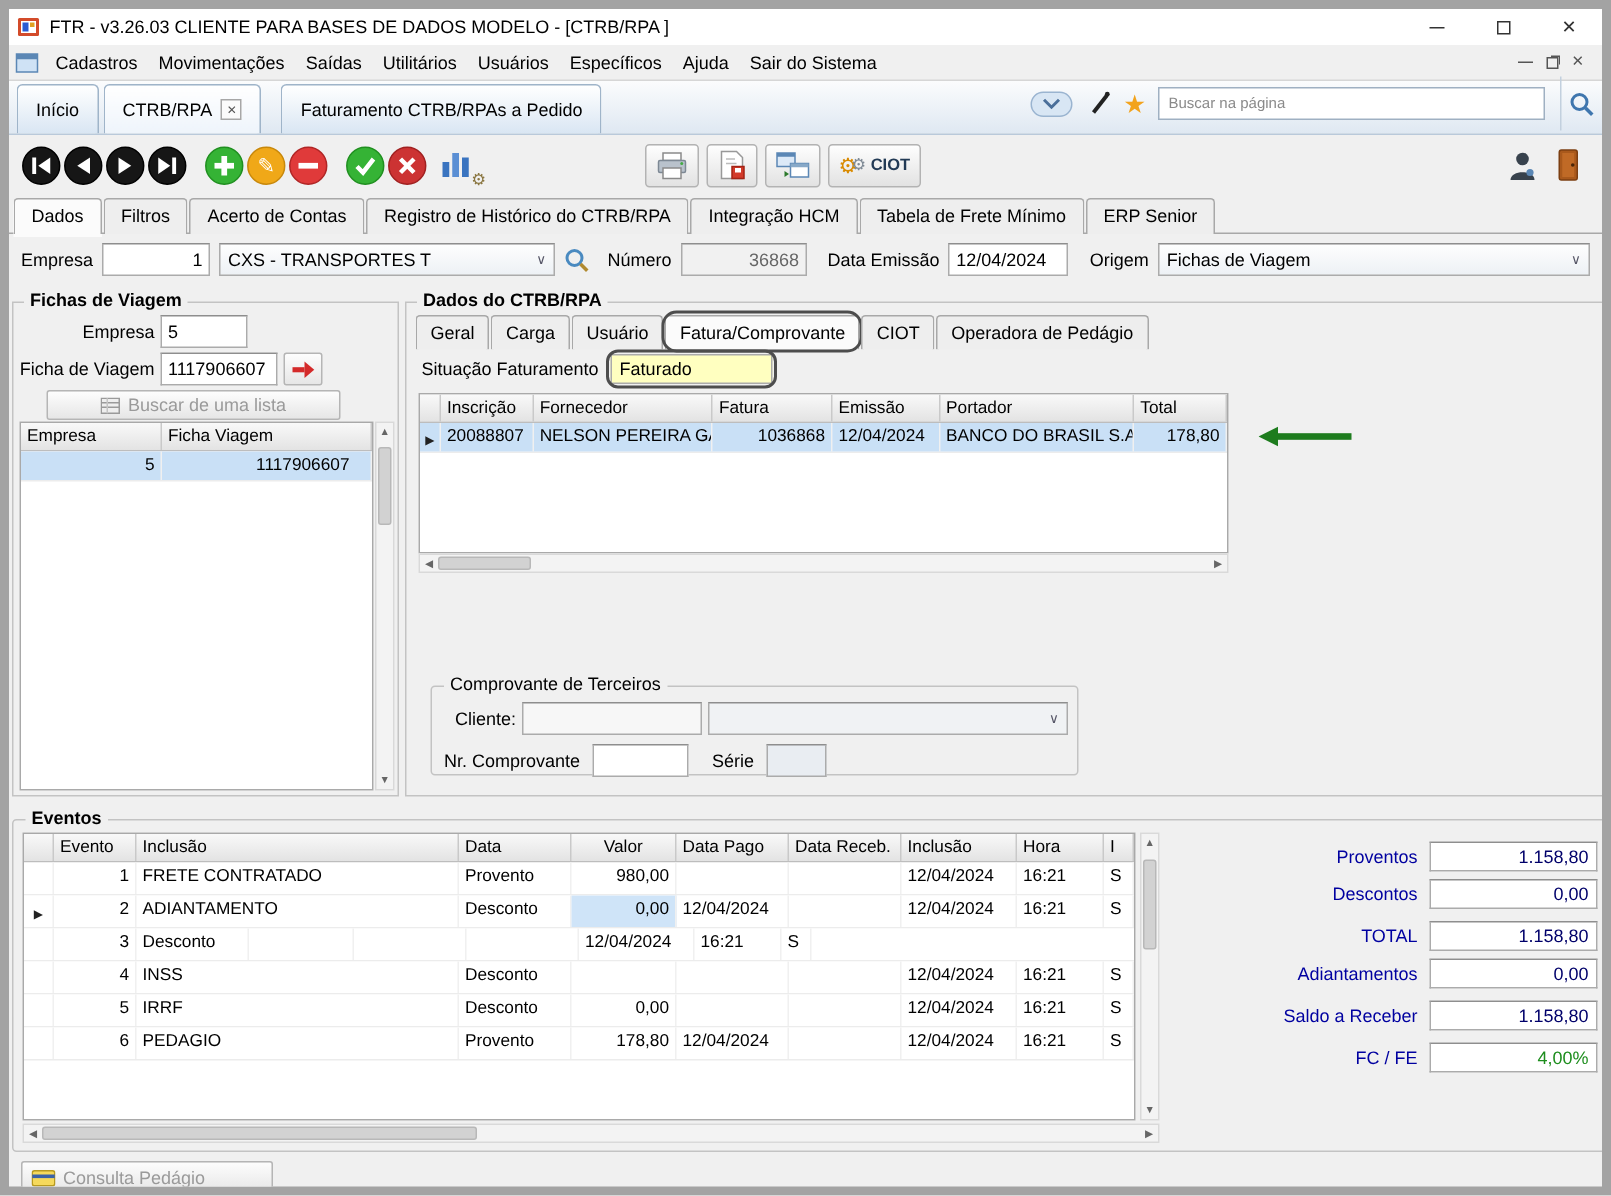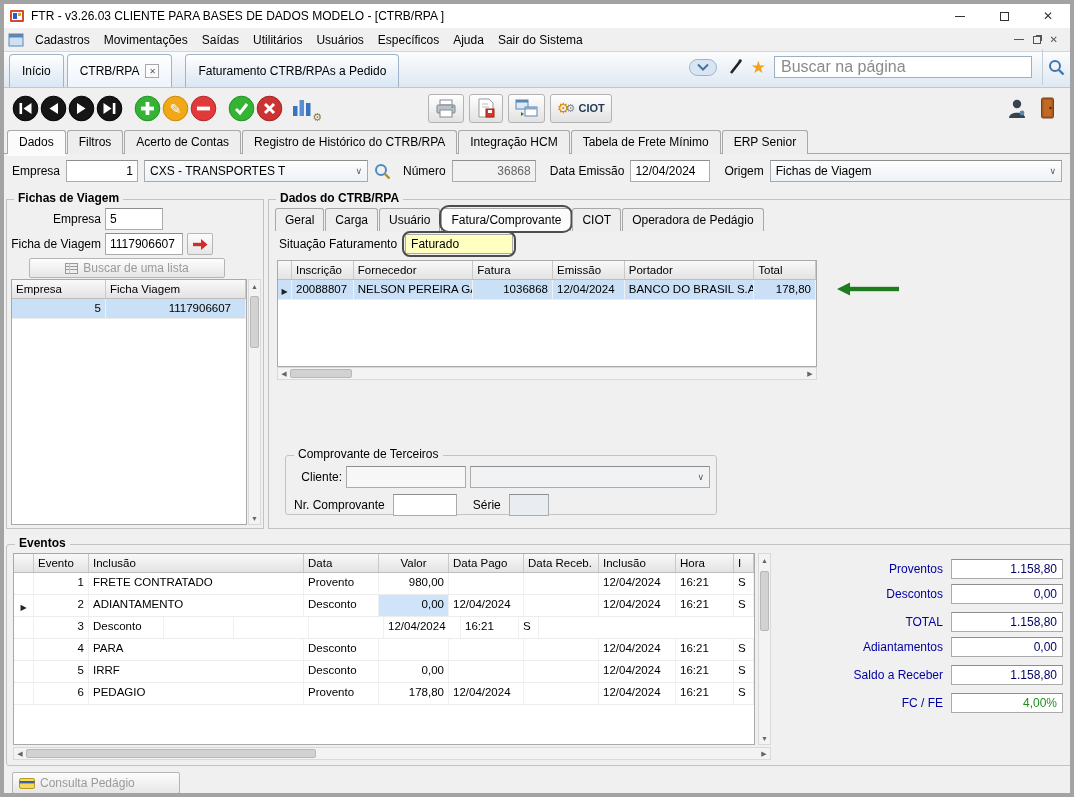--- a/index.html
+++ b/index.html
@@ -1,17 +1,17 @@
 <!DOCTYPE html>
 <html><head>
 <meta charset="utf-8">
 <style>
   *{box-sizing:border-box;margin:0;padding:0;}
   body{font-family:"Liberation Sans","DejaVu Sans",sans-serif;font-size:12px;color:#000;background:#dcdcdc;}
-  .window{position:relative;width:1074px;height:797px;background:#f0f0f0;border:4px solid #a3a3a3;overflow:hidden;}
+  .window{position:relative;width:1074px;height:797px;background:#f0f0f0;border:6px solid #a3a3a3;overflow:hidden;}
 
   
   .titlebar{position:absolute;left:0;top:0;width:100%;height:24px;background:#fff;display:flex;align-items:center;padding-left:5px;}
   .titlebar .title{margin-left:6px;white-space:nowrap;}
   .win-controls{margin-left:auto;display:flex;height:100%;}
   .win-btn{width:44px;height:100%;display:flex;align-items:center;justify-content:center;color:#333;cursor:default;}
   .mini-shape{display:inline-block;width:10px;border-bottom:1px solid #333;}
   .max-shape{display:inline-block;width:9px;height:9px;border:1px solid #333;}
   .close-glyph{font-size:12px;color:#333;}
 
@@ -22,21 +22,21 @@
   .mdi-restore{display:inline-block;width:8px;height:8px;border:1px solid #555;box-shadow:2px -2px 0 -1px #555;}
 
   
   .tabstrip{position:absolute;left:0;top:48px;width:100%;height:36px;background:linear-gradient(#fbfcfd,#dfe8f2);border-bottom:1px solid #b9c9da;display:flex;align-items:flex-end;padding:0 5px;}
   .doc-tab{height:27px;display:flex;align-items:center;gap:6px;padding:16px 12px;margin-right:3px;border:1px solid #9fb4c9;border-bottom:none;border-radius:4px 4px 0 0;background:linear-gradient(#ffffff,#d9e6f3);white-space:nowrap;}
   .doc-tab.active{background:linear-gradient(#ffffff,#eef4fb);}
   .doc-tab.gapped{margin-left:10px;}
   .tab-close{width:14px;height:14px;border:1px solid #a7a7a7;background:#fbfbfb;display:flex;align-items:center;justify-content:center;font-size:8px;color:#555;}
   .tab-tools{margin-left:auto;display:flex;align-items:center;gap:8px;height:100%;padding-bottom:5px;}
   .pill{width:28px;height:17px;border:1px solid #9ab4d0;border-radius:9px;background:#d8e6f4;display:flex;align-items:center;justify-content:center;}
-  .search-box{width:258px;height:22px;border:1px solid #9fb0c2;background:#fff;font-size:16px;padding:0 6px;color:#333;}
+  .search-box{width:258px;height:22px;border:1px solid #9fb0c2;background:#fff;font-size:10px;padding:0 6px;color:#333;}
   .search-box::placeholder{color:#8a8a8a;}
   .search-zone{width:28px;height:36px;margin:0 -5px 0 2px;border-left:1px solid #c2d0de;display:flex;align-items:center;justify-content:center;padding-bottom:0;}
 
   
   .toolbar{position:absolute;left:0;top:84px;width:100%;height:40px;display:flex;align-items:center;padding:0 8px;background:#f0f0f0;}
   .tbtn{width:27px;height:27px;margin-right:1px;display:flex;align-items:center;justify-content:center;}
   .tb-gap{width:10px;}
   .tb-btn{height:29px;border:1px solid #b3b3b3;border-radius:3px;background:linear-gradient(#fefefe,#e2e2e2);display:flex;align-items:center;justify-content:center;gap:3px;padding:0 6px;margin-right:5px;}
   .ciot-label{font-weight:bold;font-size:11px;color:#223a55;}
   .gear-orange{color:#d98a00;font-size:14px;line-height:1;}
@@ -512,21 +512,21 @@
         <div class="gc" style="width:75px;"></div>
         <div class="gc" style="width:75px;"></div>
         <div class="gc" style="width:77px;">12/04/2024</div>
         <div class="gc" style="width:58px;">16:21</div>
         <div class="gc" style="width:20px;">S</div>
       </div>
 
       <div class="grow h22">
         <div class="gc gutter" style="width:20px;"></div>
         <div class="gc num" style="width:55px;">4</div>
-        <div class="gc" style="width:215px;">PARA</div>
+        <div class="gc" style="width:215px;">INSS</div>
         <div class="gc" style="width:75px;">Desconto</div>
         <div class="gc num" style="width:70px;"></div>
         <div class="gc" style="width:75px;"></div>
         <div class="gc" style="width:75px;"></div>
         <div class="gc" style="width:77px;">12/04/2024</div>
         <div class="gc" style="width:58px;">16:21</div>
         <div class="gc" style="width:20px;">S</div>
       </div>
 
       <div class="grow h22">

